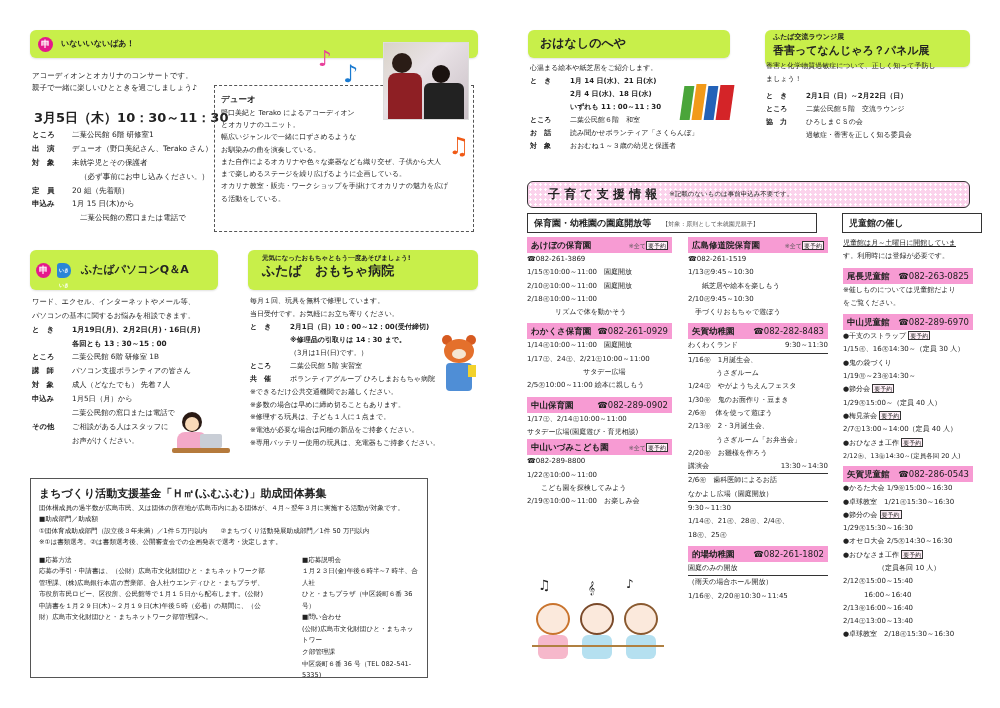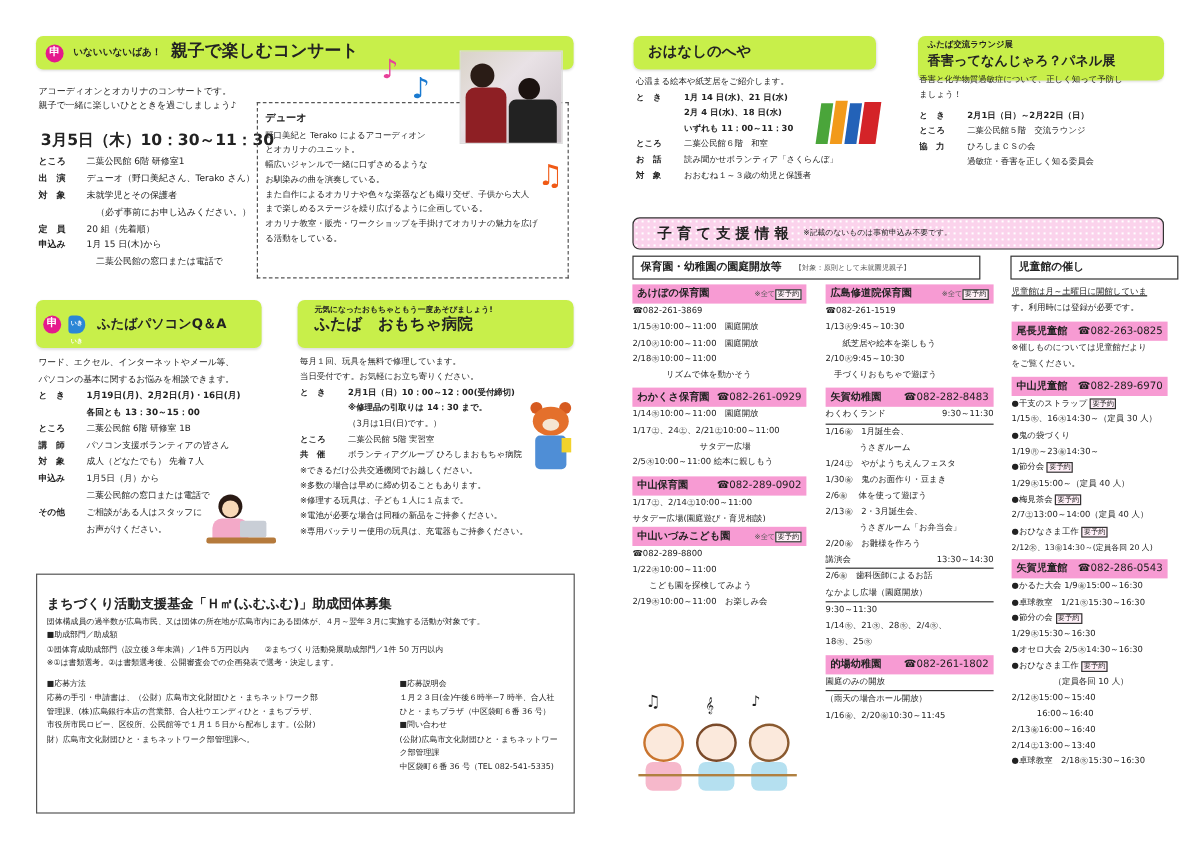--- a/index.html
+++ b/index.html
@@ -21,21 +21,20 @@
 .right{text-align:left}
 .uline{border-bottom:1.5px solid #333;display:flex;justify-content:space-between}
 .dots{background-color:#fbd3ec;background-image:radial-gradient(#fff 1px,transparent 1.2px);background-size:5px 5px}
 </style>
 </head>
 <body>
 
 <div class="abs gbar" style="left:30px;top:30px;width:448px;height:28px;display:flex;align-items:center;padding-left:8px;gap:8px">
   <span class="badge-m">申</span>
   <span style="font-size:8px;font-weight:bold">いないいないばあ！</span>
-  <span style="font-size:14px;font-weight:bold">親子で楽しむコンサート</span>
 </div>
 
 <span class="abs" style="left:318px;top:42px;color:#e8409a;font-size:22px;font-weight:bold">♪</span>
 <span class="abs" style="left:343px;top:56px;color:#1a7ad0;font-size:24px;font-weight:bold">♪</span>
 
 <div class="abs" style="left:32px;top:70px;width:200px;font-size:7.5px">
   <div>アコーディオンとオカリナのコンサートです。</div>
   <div>親子で一緒に楽しいひとときを過ごしましょう♪</div>
 </div>
 <div class="abs" style="left:34px;top:108px;font-size:13px;font-weight:bold">3月5日（木）10：30～11：30</div>
@@ -180,32 +179,33 @@
 
 <div class="abs" style="left:440px;top:335px;width:40px;height:60px">
   <div style="position:absolute;left:2px;top:0;width:10px;height:10px;border-radius:50%;background:#d65a20"></div>
   <div style="position:absolute;left:26px;top:0;width:10px;height:10px;border-radius:50%;background:#d65a20"></div>
   <div style="position:absolute;left:4px;top:4px;width:30px;height:24px;border-radius:50%;background:#e4702c"></div>
   <div style="position:absolute;left:12px;top:14px;width:14px;height:10px;border-radius:50%;background:#f5e6d2"></div>
   <div style="position:absolute;left:6px;top:28px;width:26px;height:28px;background:#4f8ed6;border-radius:4px"></div>
   <div style="position:absolute;left:28px;top:30px;width:8px;height:12px;background:#f2d22c"></div>
 </div>
 
-<div class="abs boxed" style="left:30px;top:478px;width:449px;height:200px;padding:16px 8px;font-size:6.6px;line-height:1.75">
+<div class="abs boxed" style="left:30px;top:478px;width:398px;height:200px;padding:6px 8px;font-size:6.6px;line-height:1.75">
   <div style="font-size:11px;font-weight:bold;line-height:1.6">まちづくり活動支援基金「Ｈ㎡(ふむふむ)」助成団体募集</div>
   <div>団体構成員の過半数が広島市民、又は団体の所在地が広島市内にある団体が、４月～翌年３月に実施する活動が対象です。</div>
   <div>■助成部門／助成額</div>
   <div>①団体育成助成部門（設立後３年未満）／1件５万円以内　　②まちづくり活動発展助成部門／1件 50 万円以内</div>
   <div>※①は書類選考。②は書類選考後、公開審査会での企画発表で選考・決定します。</div>
   <div style="display:flex;gap:14px;margin-top:6px">
     <div style="width:280px">
       <div>■応募方法</div>
       <div>応募の手引・申請書は、（公財）広島市文化財団ひと・まちネットワーク部</div>
       <div>管理課、(株)広島銀行本店の営業部、合人社ウエンディひと・まちプラザ、</div>
       <div>市役所市民ロビー、区役所、公民館等で１月１５日から配布します。(公財)</div>
+      <div>申請書を１月２９日(木)～２月１９日(木)午後５時（必着）の期間に、（公</div>
       <div>財）広島市文化財団ひと・まちネットワーク部管理課へ。</div>
     </div>
     <div>
       <div>■応募説明会</div>
       <div>１月２３日(金)午後６時半~7 時半、合人社</div>
       <div>ひと・まちプラザ（中区袋町６番 36 号）</div>
       <div>■問い合わせ</div>
       <div>(公財)広島市文化財団ひと・まちネットワー</div>
       <div>ク部管理課</div>
       <div>中区袋町６番 36 号（TEL 082-541-5335)</div>

